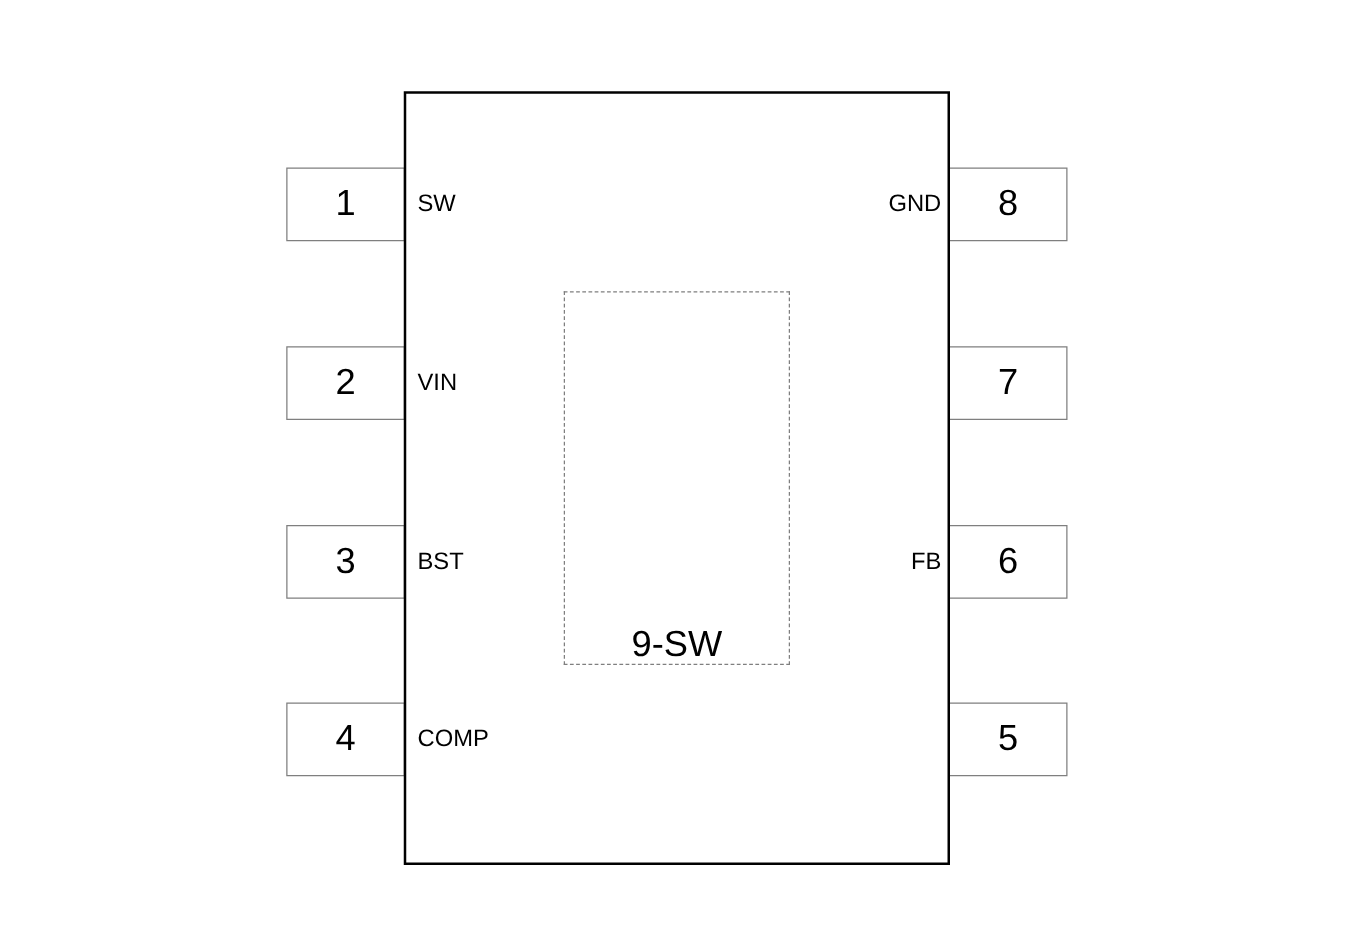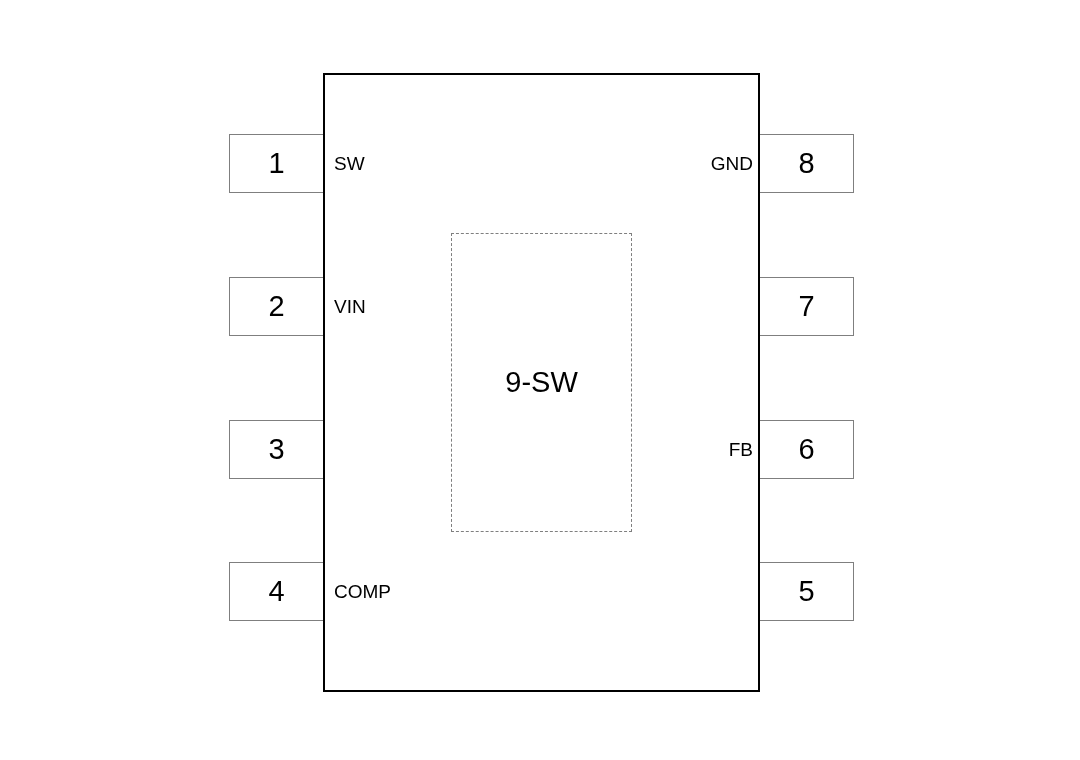--- a/index.html
+++ b/index.html
@@ -64,21 +64,21 @@
   }
   .exposed-pad {
     position: absolute;
     left: 451px;
     top: 233px;
     width: 181px;
     height: 299px;
     border: 1px dashed #7f7f7f;
     box-sizing: border-box;
     display: flex;
-    align-items: center;
+    align-items: flex-end;
     justify-content: center;
     font-size: 29px;
     line-height: 1;
   }
 </style>
 </head>
 <body>
 
 <div class="canvas">
 
@@ -109,18 +109,19 @@
   </div>
 
   <div class="chip-body"></div>
 
   <div class="exposed-pad">
     <span>9-SW</span>
   </div>
 
   <div class="pin-label side-left row-1">SW</div>
   <div class="pin-label side-left row-2">VIN</div>
+  <div class="pin-label side-left row-3">BST</div>
   <div class="pin-label side-left row-4">COMP</div>
 
   <div class="pin-label side-right row-1">GND</div>
   <div class="pin-label side-right row-3">FB</div>
 
 </div>
 
 </body></html>

